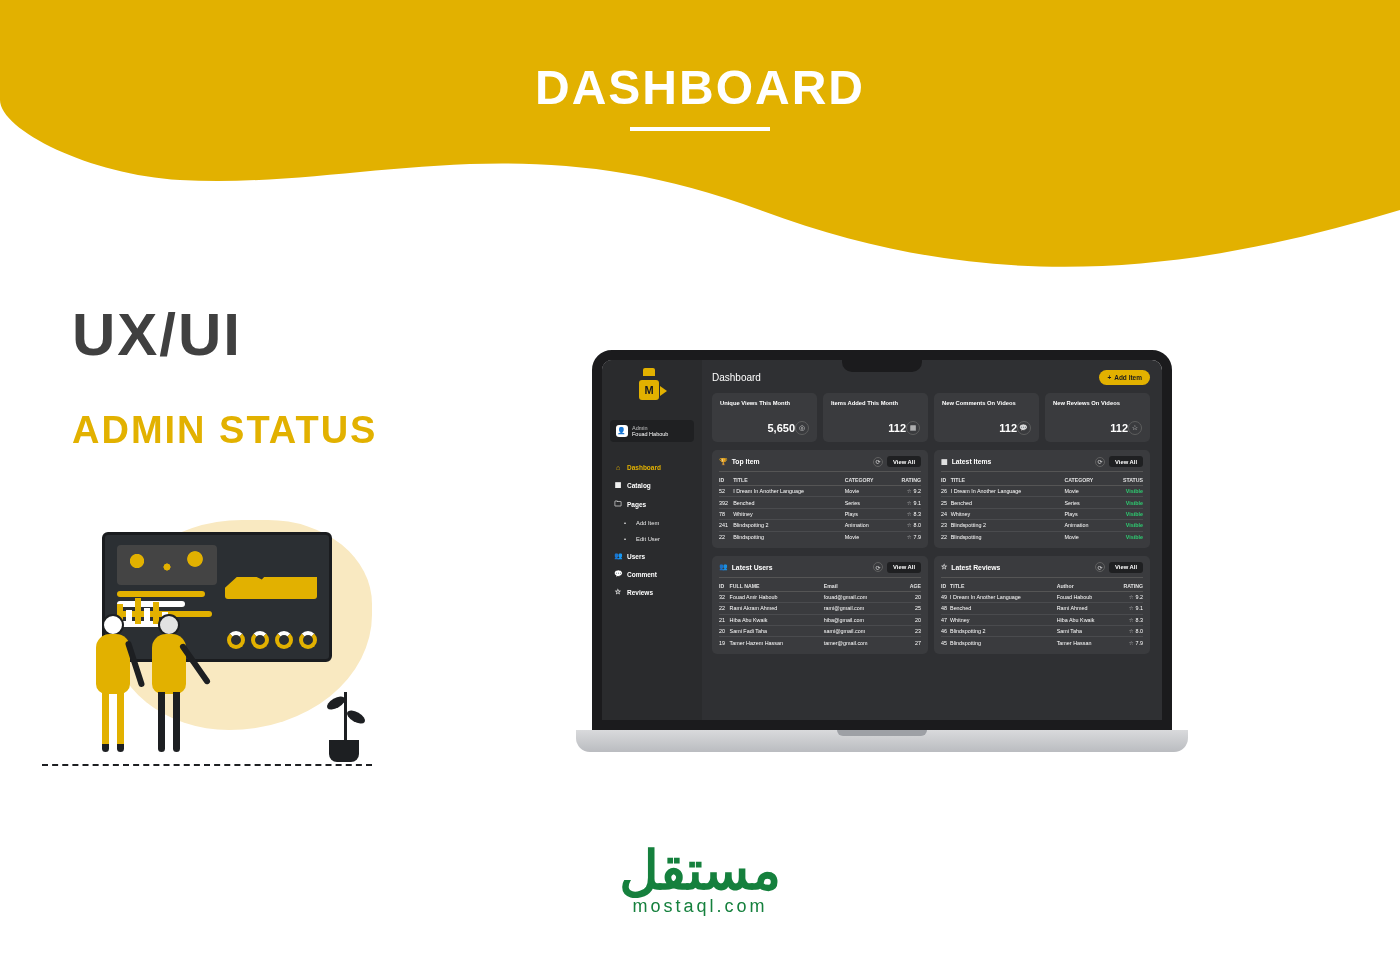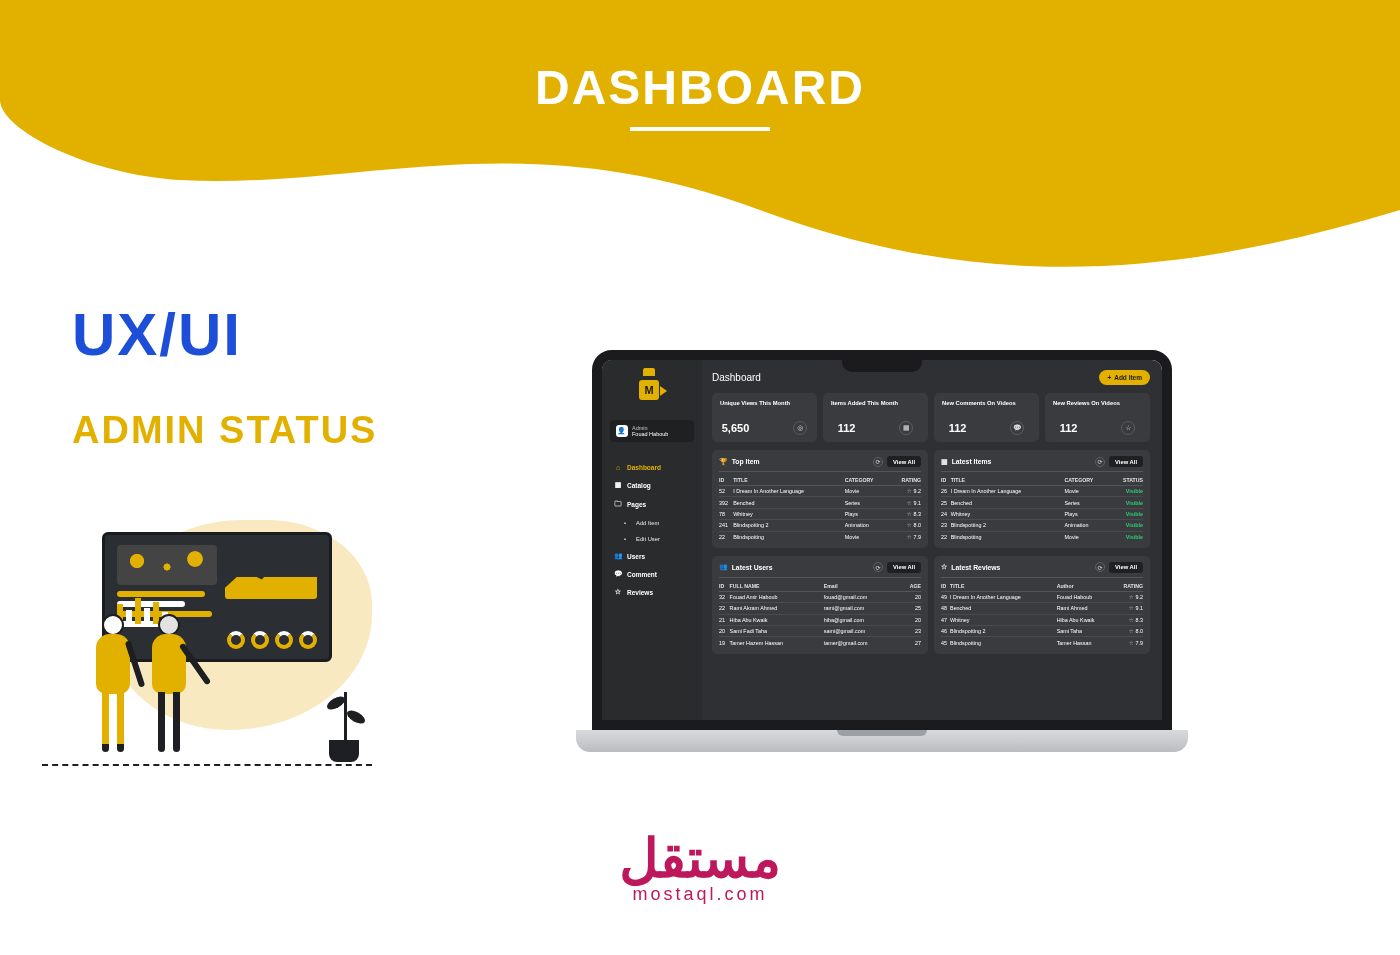--- a/index.html
+++ b/index.html
@@ -44,21 +44,21 @@
 
 .left-col {
   position: absolute;
   top: 300px;
   left: 72px;
   width: 420px;
 }
 .left-col h2 {
   font-size: 60px;
   font-weight: 800;
-  color: #1d4ed8;
+  color: #404040;
   letter-spacing: 2px;
   margin-bottom: 40px;
 }
 .left-col h3 {
   font-size: 38px;
   font-weight: 800;
   letter-spacing: 2px;
   margin-bottom: 50px;
 }
 
@@ -267,21 +267,21 @@
   padding:4px 8px; border-radius:10px; display:flex; align-items:center; gap:3px;
   border:none;
 }
 
 .stats-row { display:flex; gap:6px; }
 .stat-card {
   flex:1; background:#3a3b3e; border-radius:5px; padding:7px 8px;
   display:flex; flex-direction:column; gap:6px; position:relative;
 }
 .stat-card .label { font-size:5.8px; font-weight:600; line-height:1.25; min-height:15px; }
-.stat-card .row2 { display:flex; justify-content:center; align-items:center;gap:44px; }
+.stat-card .row2 { display:flex; justify-content:flex-end; align-items:center; }
 .stat-card .value { font-size:11px; font-weight:700; }
 .stat-card .ico {
   width:14px; height:14px; border:1px solid #666; border-radius:50%;
   display:flex; align-items:center; justify-content:center; font-size:7px; opacity:.8;
 }
 
 .panels-row { display:flex; gap:6px; }
 .panel {
   flex:1; background:#3a3b3e; border-radius:5px; padding:6px 7px;
 }
@@ -309,25 +309,25 @@
 .tbl td {
   font-size:5.4px; padding:2.2px 0; border-top:1px solid #4a4b4e;
 }
 .tbl th:last-child, .tbl td:last-child { text-align:right; }
 .tbl .star { opacity:.7; margin-right:2px; }
 .status-visible { color:#2ecc71; font-weight:600; }
 
 
 .watermark {
   position:absolute;
-  bottom:50px;
+  bottom:38px;
   left:50%;
   transform:translateX(-50%);
   text-align:center;
-  color:#be185d;
+  color:#15803d;
   font-family: Arial, sans-serif;
 }
 .watermark .ar { font-size:54px; font-weight:700; letter-spacing:-2px; line-height:.8; }
 .watermark .en { font-size:18px; letter-spacing:3px; margin-top:4px; }
 </style>
 </head>
 <body>
 
 <div class="hero-wave">
   <svg viewBox="0 0 1400 280" preserveAspectRatio="none">

